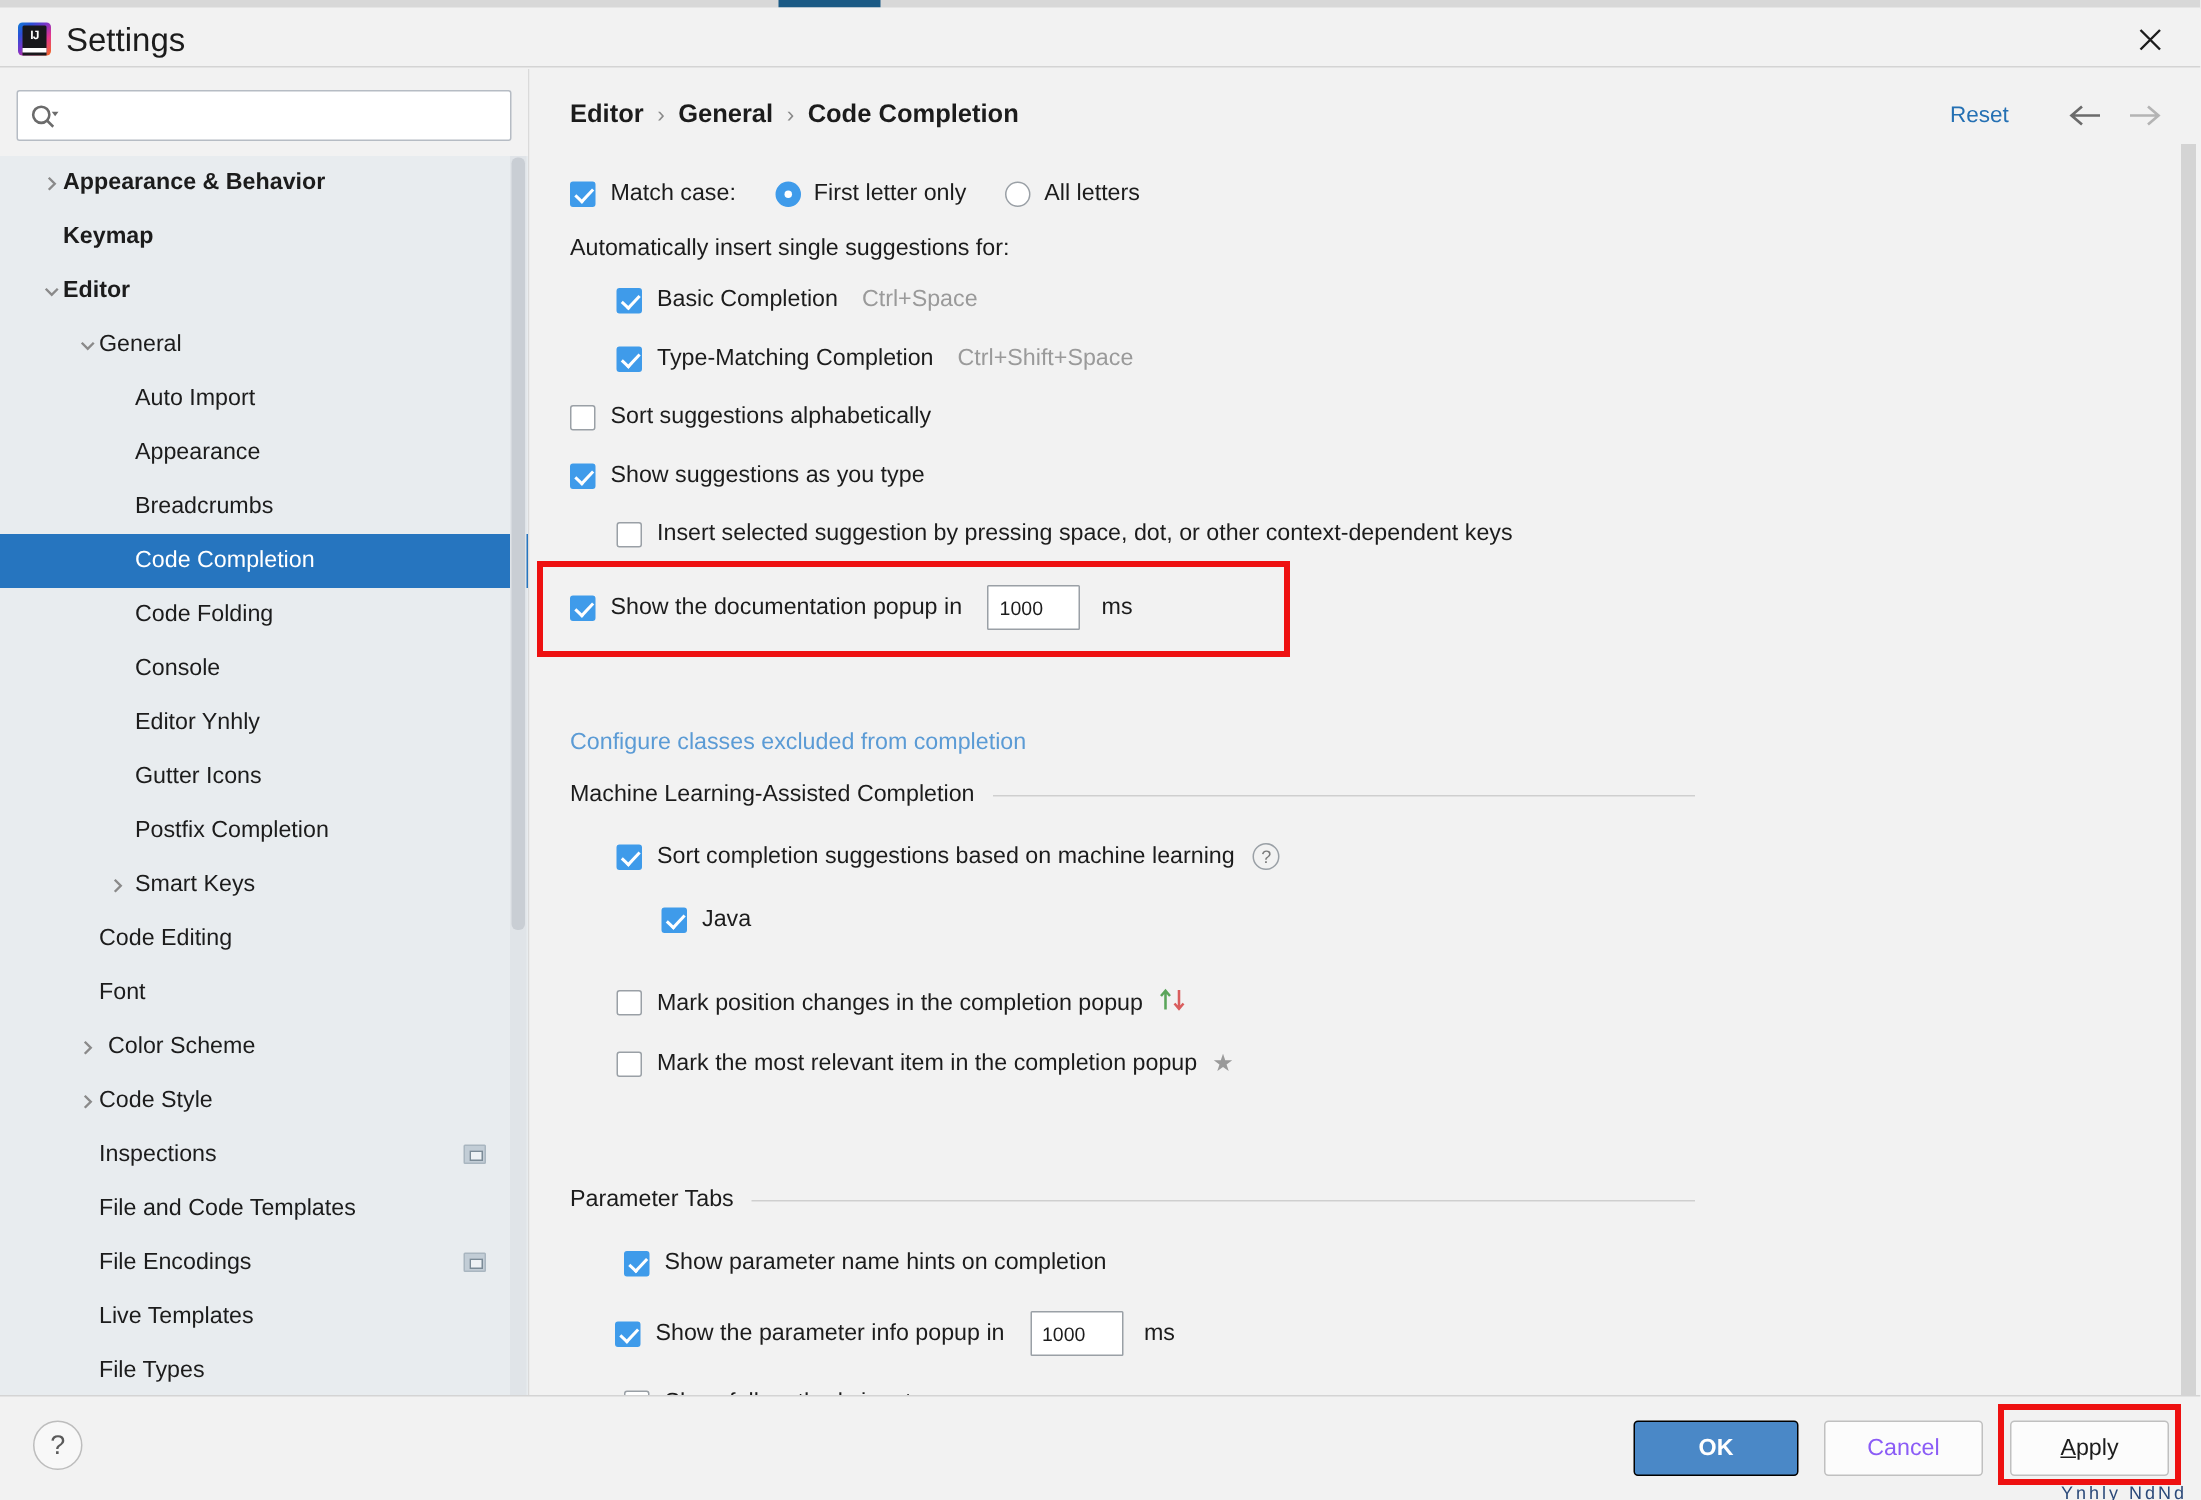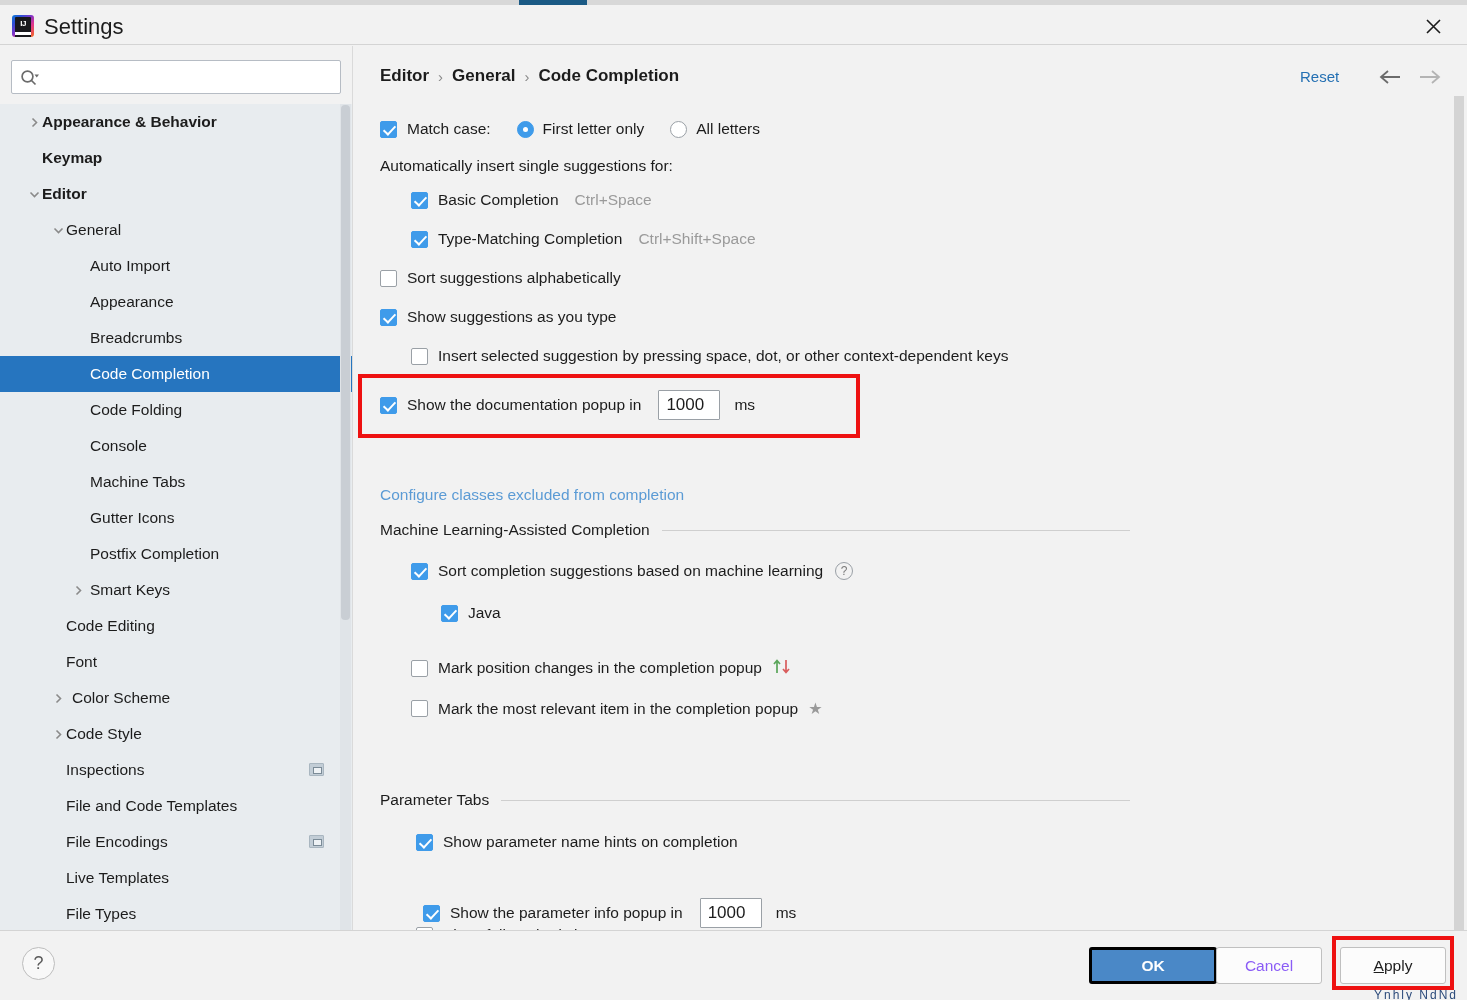--- a/index.html
+++ b/index.html
@@ -231,21 +231,21 @@
     border-radius: 50%; background: #ffffff;
   }
   .radio-label { margin-left: 9px; }
 
   .numfield {
     width: 62px; height: 30px;
     border: 1px solid #9aa0a6;
     background: #ffffff;
     border-radius: 1px;
     font-family: "Liberation Sans", sans-serif;
-    font-size: 17px;
+    font-size: 13px;
     color: #1c1c1c;
     padding: 0 7px;
     outline: none;
   }
   .unit { margin-left: 14px; }
 
   .link-text {
     position: absolute;
     font-size: 15.5px; color: #5b9bd5;
     cursor: default;
@@ -294,22 +294,22 @@
   }
   .btn {
     position: absolute; top: 16px; height: 37px;
     border-radius: 3px;
     font-family: "Liberation Sans", sans-serif;
     font-size: 15.5px;
     display: flex; align-items: center; justify-content: center;
     cursor: default;
   }
   .btn-ok {
-    left: 1089px; width: 128px;
-    background: #4a88c7; border: 3px solid #000000;
+    left: 1089px; width: 110px;
+    background: #4a88c7; border: 1px solid #000000;
     color: #ffffff; font-weight: bold;
   }
   .btn-cancel {
     left: 1216px; width: 106px;
     background: #fcfcfc; border: 1px solid #c0c0c0; color: #8b5cf6;
   }
   .btn-apply {
     left: 1340px; width: 106px;
     background: #fcfcfc; border: 1px solid #c0c0c0; color: #1c1c1c;
   }
@@ -396,21 +396,21 @@
       <div class="tree-item selected">
         <span class="tree-label" style="left: 90px;">Code Completion</span>
       </div>
       <div class="tree-item">
         <span class="tree-label" style="left: 90px;">Code Folding</span>
       </div>
       <div class="tree-item">
         <span class="tree-label" style="left: 90px;">Console</span>
       </div>
       <div class="tree-item">
-        <span class="tree-label" style="left: 90px;">Machine Tabs</span>
+        <span class="tree-label" style="left: 90px;">Editor Ynhly</span>
       </div>
       <div class="tree-item">
         <span class="tree-label" style="left: 90px;">Gutter Icons</span>
       </div>
       <div class="tree-item">
         <span class="tree-label" style="left: 90px;">Postfix Completion</span>
       </div>
       <div class="tree-item">
         <span class="tw" style="left: 68px;">
           <svg width="13" height="13" viewBox="0 0 13 13">
@@ -574,21 +574,21 @@
     <div class="section-head" style="left:27px; top:745px; width:750px;">
       <span>Parameter Tabs</span>
       <span class="section-line" style="flex:1;"></span>
     </div>
 
     <div class="row" style="left:63px; top:787px;">
       <span class="cb on"></span>
       <span class="cb-label">Show parameter name hints on completion</span>
     </div>
 
-    <div class="row" style="left:70px; top:828px;margin-top:24px;">
+    <div class="row" style="left:57px; top:828px;">
       <span class="cb on"></span>
       <span class="cb-label">Show the parameter info popup in</span>
       <input class="numfield" style="margin-left: 17px;" value="1000">
       <span class="unit">ms</span>
     </div>
 
     <div class="row" style="left:63px; top:880px;">
       <span class="cb"></span>
       <span class="cb-label">Show full method signatures</span>
     </div>

